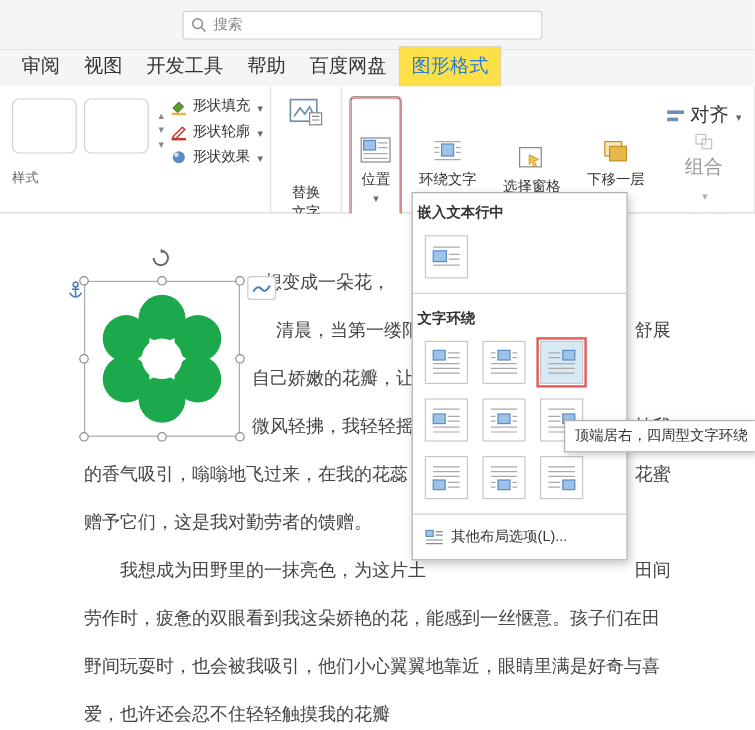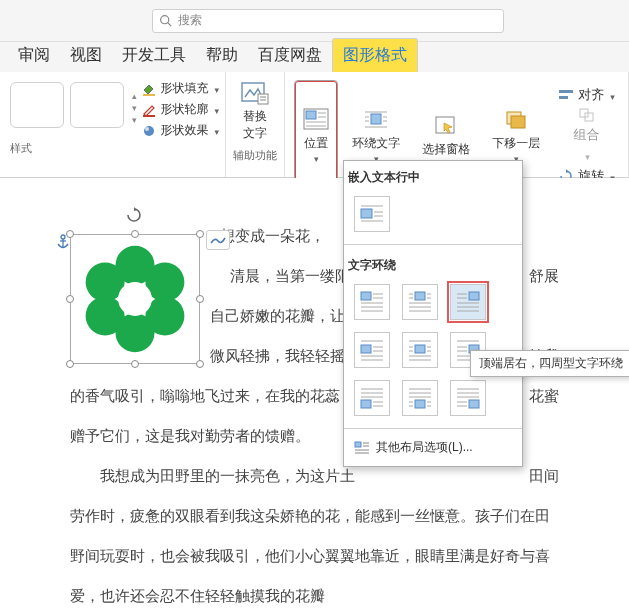--- a/index.html
+++ b/index.html
@@ -1,19 +1,19 @@
 <!DOCTYPE html>
 <html><head>
 <meta charset="utf-8">
 <style>
   * { box-sizing: border-box; margin: 0; padding: 0; }
   body { font-family: "Microsoft YaHei", sans-serif; font-size: 12px; background: #fff; width: 629px; height: 608px; overflow: hidden; position: relative; color: #333; }
   
   .titlebar { height: 42px; background: #f5f5f5; display: flex; align-items: center; padding: 0 12px; border-bottom: 1px solid #e0e0e0; }
-  .searchbox { margin-left: 140px; width: 352px; height: 24px; background: #fff; border: 1px solid #d0d0d0; border-radius: 3px; display: flex; align-items: center; padding: 0 6px; color: #888; }
+  .searchbox { margin-left: 140px; width: 300px; height: 24px; background: #fff; border: 1px solid #d0d0d0; border-radius: 3px; display: flex; align-items: center; padding: 0 6px; color: #888; }
   .searchbox svg { margin-right: 6px; }
   
   .tabs { height: 30px; background: #f5f5f5; display: flex; align-items: flex-end; padding-left: 8px; }
   .tab { padding: 6px 10px; font-size: 16px; color: #333; cursor: pointer; }
   .tab.active { background: #fde047; color: #2b7cd3; border: 1px solid #d0d0d0; border-bottom: none; border-radius: 3px 3px 0 0; font-weight: 500; }
   
   .ribbon { height: 106px; background: #fff; border-bottom: 1px solid #d0d0d0; display: flex; position: relative; }
   .ribbon-group { border-right: 1px solid #e0e0e0; padding: 4px 6px; display: flex; flex-direction: column; align-items: center; height: 100%; }
   .ribbon-group-label { font-size: 11px; color: #666; padding: 2px 0; }
   
@@ -23,21 +23,21 @@
   .fill-outline-effect { display: flex; flex-direction: column; gap: 4px; padding-top: 4px; }
   .foe-item { display: flex; align-items: center; gap: 4px; font-size: 12px; color: #333; cursor: pointer; }
   .foe-item svg { flex-shrink: 0; }
   
   .big-btn { display: flex; flex-direction: column; align-items: center; justify-content: center; padding: 4px 8px; cursor: pointer; gap: 2px; font-size: 12px; border-radius: 3px; }
   .big-btn.highlighted { background: #fff; border: 1px solid #a0a0a0; box-shadow: inset 0 0 0 1px #d44; border-radius: 4px; padding: 3px 7px; }
   .big-btn .chev { font-size: 9px; color: #666; }
   
   .arrange-row { display: flex; gap: 6px; padding-top: 4px; }
   
-  .right-col { display: flex; flex-direction: column; gap: 4px; padding: 6px 4px; font-size: 13px; }
+  .right-col { display: flex; flex-direction: column; gap: 4px; padding: 6px 4px; font-size: 16px; }
   .right-item { display: flex; align-items: center; gap: 4px; cursor: pointer; }
   
   .doc-area { position: relative; padding: 40px 70px; background: #fff; height: calc(608px - 42px - 30px - 106px); overflow: hidden; }
   .doc-text { font-size: 15px; line-height: 2.4; color: #444; }
   .doc-text p { text-indent: 2em; margin-bottom: 4px; }
   
   .shape-sel { position: absolute; left: 70px; top: 56px; width: 130px; height: 130px; }
   .sel-handle { position: absolute; width: 8px; height: 8px; background: #fff; border: 1px solid #888; border-radius: 50%; }
   .sel-handle.tl { left: -4px; top: -4px; } .sel-handle.tm { left: calc(50% - 4px); top: -4px; }
   .sel-handle.tr { right: -4px; top: -4px; } .sel-handle.ml { left: -4px; top: calc(50% - 4px); }
@@ -127,21 +127,21 @@
 
   <div class="ribbon-group">
     <div class="big-btn">
       <svg width="30" height="26" viewBox="0 0 30 26">
           <rect x="2" y="3" width="22" height="18" fill="#fff" stroke="#6a8fb5" stroke-width="1.4"></rect>
           <polyline points="5,17 10,10 14,15 18,9 22,17" fill="none" stroke="#6a8fb5" stroke-width="1.4"></polyline>
           <rect x="18" y="14" width="10" height="10" fill="#fff" stroke="#888"></rect>
           <line x1="20" y1="17" x2="26" y2="17" stroke="#888"></line>
           <line x1="20" y1="20" x2="26" y2="20" stroke="#888"></line>
         </svg>
-      <span style="white-space:pre; text-align:left;">替换
+      <span style="white-space:pre; text-align:left;margin-top:44px;">替换
 文字</span>
     </div>
     <div class="ribbon-group-label">辅助功能</div>
   </div>
 
   <div class="ribbon-group" style="flex:1;">
     <div class="arrange-row">
       <div class="big-btn highlighted">
         <svg width="28" height="26" viewBox="0 0 28 26">
             <rect x="2" y="2" width="24" height="20" fill="#fff" stroke="#888"></rect>

